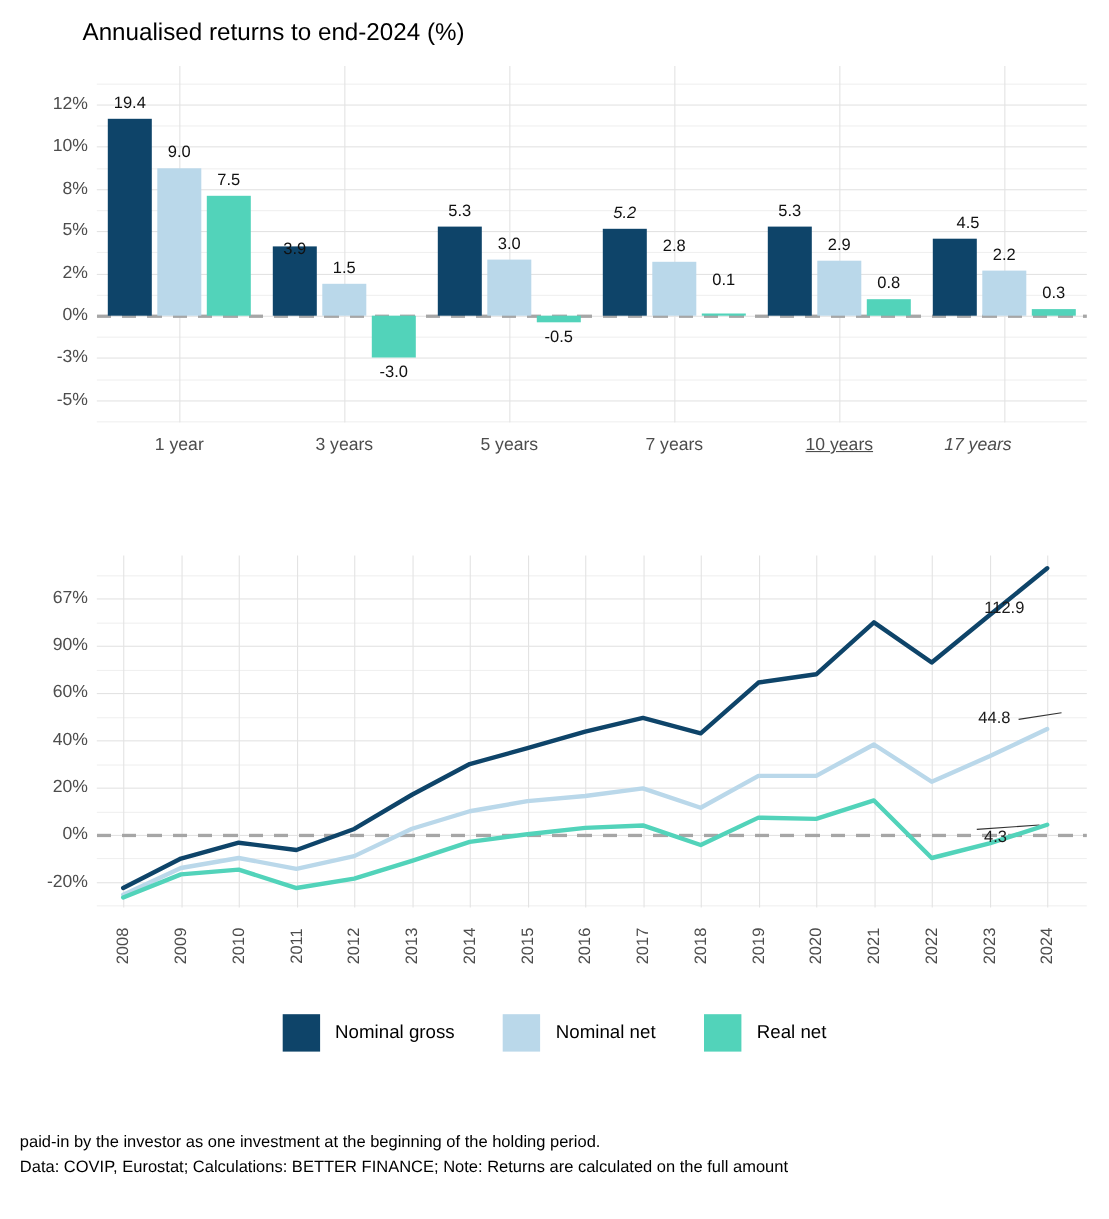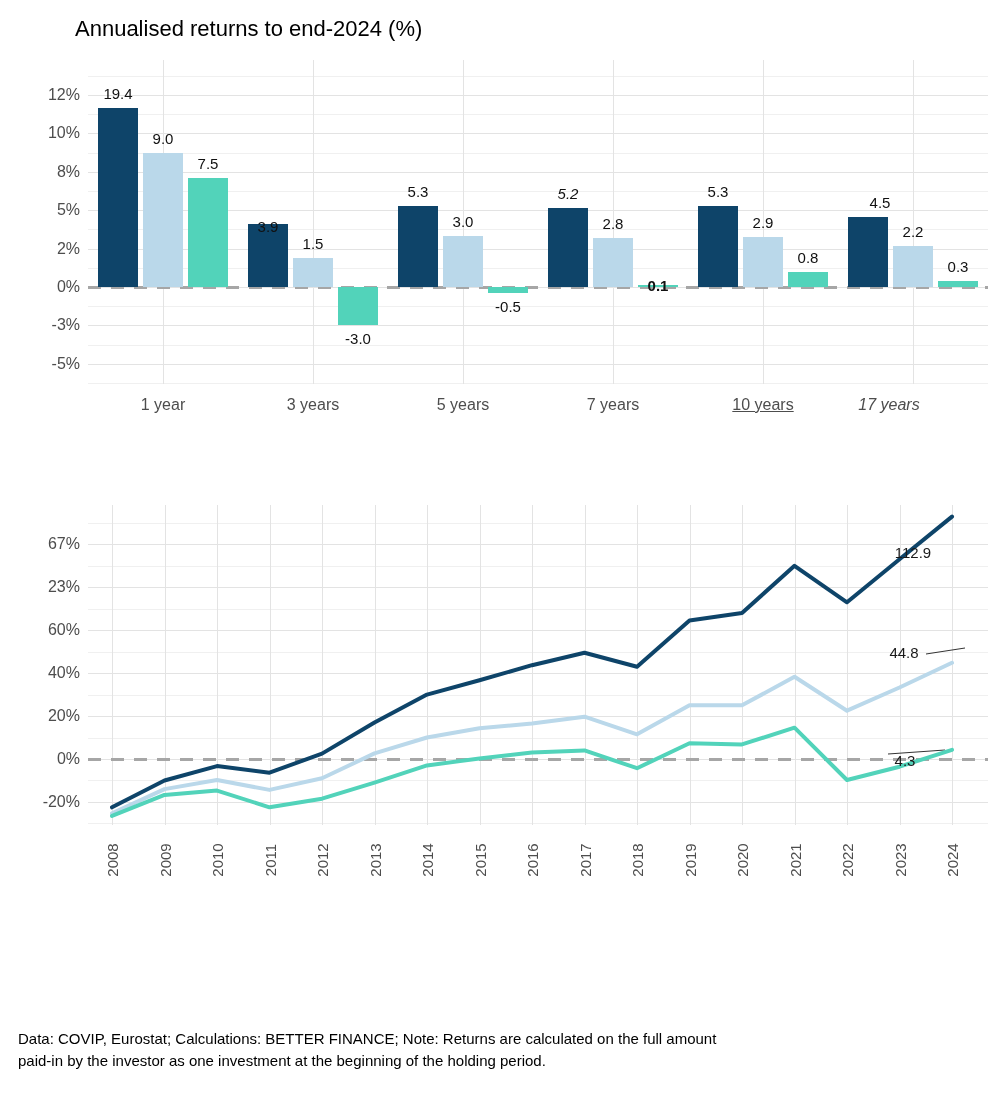--- a/index.html
+++ b/index.html
@@ -109,21 +109,21 @@
       <div class="bar-label" style="left: 643px; top: 155.08px;">2.9</div>
       <div class="bar" style="left: 805px; top: 186.04px; height: 40.96px; background: rgb(186, 216, 234);"></div>
       <div class="bar-label" style="left: 793px; top: 164.04px;">2.2</div>
       <div class="bar" style="left: 100px; top: 118.2px; height: 108.8px; background: rgb(82, 211, 186);"></div>
       <div class="bar-label" style="left: 88px; top: 96.2px;">7.5</div>
       <div class="bar" style="left: 250px; top: 227px; height: 38.4px; background: rgb(82, 211, 186);"></div>
       <div class="bar-label" style="left: 238px; top: 271.4px;">-3.0</div>
       <div class="bar" style="left: 400px; top: 227px; height: 6.4px; background: rgb(82, 211, 186);"></div>
       <div class="bar-label" style="left: 388px; top: 239.4px;">-0.5</div>
       <div class="bar" style="left: 550px; top: 225.08px; height: 1.92px; background: rgb(82, 211, 186);"></div>
-      <div class="bar-label" style="left: 538px; top: 218px; font-weight: bold;">0.1</div>
+      <div class="bar-label" style="left: 538px; top: 187px;">0.1</div>
       <div class="bar" style="left: 700px; top: 211.64px; height: 15.36px; background: rgb(82, 211, 186);"></div>
       <div class="bar-label" style="left: 688px; top: 189.64px;">0.8</div>
       <div class="bar" style="left: 850px; top: 221.24px; height: 5.76px; background: rgb(82, 211, 186);"></div>
       <div class="bar-label" style="left: 838px; top: 199.24px;">0.3</div>
     </div>
   <div id="bar-yaxis">
       <div class="tick-y" style="left: 18px; top: 86px;">12%</div>
       <div class="tick-y" style="left: 18px; top: 124.4px;">10%</div>
       <div class="tick-y" style="left: 18px; top: 162.8px;">8%</div>
       <div class="tick-y" style="left: 18px; top: 201.2px;">5%</div>
@@ -179,21 +179,21 @@
       <svg width="900" height="320" class="series-svg">
         <line x1="838" y1="149" x2="877" y2="143" stroke="#333" stroke-width="1"></line>
         <line x1="800" y1="249" x2="857" y2="245" stroke="#333" stroke-width="1"></line>
         <polyline points="24.0,302.3 76.5,275.5 129.0,261.1 181.5,267.7 234.0,248.6 286.5,217.5 339.0,189.6 391.5,175.2 444.0,160.2 496.5,147.7 549.0,161.7 601.5,115.5 654.0,108.0 706.5,60.8 759.0,97.3 811.5,54.3 864.0,11.6" fill="none" stroke="#0e4469" stroke-width="4" stroke-linejoin="round" stroke-linecap="round"></polyline>
         <polyline points="24.0,308.3 76.5,284.1 129.0,275.0 181.5,284.9 234.0,273.3 286.5,248.4 339.0,232.5 391.5,223.3 444.0,218.6 496.5,211.7 549.0,229.3 601.5,200.3 654.0,200.3 706.5,171.8 759.0,205.7 811.5,182.5 864.0,157.8" fill="none" stroke="#bad8ea" stroke-width="4" stroke-linejoin="round" stroke-linecap="round"></polyline>
         <polyline points="24.0,310.9 76.5,289.9 129.0,285.6 181.5,302.3 234.0,293.7 286.5,277.6 339.0,260.4 391.5,253.4 444.0,247.6 496.5,245.4 549.0,263.2 601.5,238.3 654.0,239.4 706.5,222.7 759.0,275.0 811.5,261.7 864.0,244.8" fill="none" stroke="#52d3ba" stroke-width="4" stroke-linejoin="round" stroke-linecap="round"></polyline>
       </svg>
     </div>
   <div id="line-yaxis">
       <div class="tick-y" style="left: 18px; top: 535.3px;">67%</div>
-      <div class="tick-y" style="left: 18px; top: 578.24px;">23%</div>
+      <div class="tick-y" style="left: 18px; top: 578.24px;">90%</div>
       <div class="tick-y" style="left: 18px; top: 621.18px;">60%</div>
       <div class="tick-y" style="left: 18px; top: 664.12px;">40%</div>
       <div class="tick-y" style="left: 18px; top: 707.06px;">20%</div>
       <div class="tick-y" style="left: 18px; top: 750px;">0%</div>
       <div class="tick-y" style="left: 18px; top: 792.94px;">-20%</div>
     </div>
   <div id="line-xaxis">
       <div class="tick-x-rot" style="left: 112px; top: 860px;">2008</div>
       <div class="tick-x-rot" style="left: 164.5px; top: 860px;">2009</div>
       <div class="tick-x-rot" style="left: 217px; top: 860px;">2010</div>
@@ -211,19 +211,33 @@
       <div class="tick-x-rot" style="left: 847px; top: 860px;">2022</div>
       <div class="tick-x-rot" style="left: 899.5px; top: 860px;">2023</div>
       <div class="tick-x-rot" style="left: 952px; top: 860px;">2024</div>
     </div>
   <div id="line-end-labels">
       <div class="end-label" style="left: 873px; top: 544px;">112.9</div>
       <div class="end-label" style="left: 864px; top: 644px;">44.8</div>
       <div class="end-label" style="left: 865px; top: 752px;">4.3</div>
     </div>
 
+  <div class="legend">
+    <div class="legend-item">
+      <span class="legend-swatch" style="background: rgb(14, 68, 105);"></span>
+      <span class="legend-label">Nominal gross</span>
+    </div>
+    <div class="legend-item">
+      <span class="legend-swatch" style="background: rgb(186, 216, 234);"></span>
+      <span class="legend-label">Nominal net</span>
+    </div>
+    <div class="legend-item">
+      <span class="legend-swatch" style="background: rgb(82, 211, 186);"></span>
+      <span class="legend-label">Real net</span>
+    </div>
+  </div>
 
   <div class="footnote">
+    <div>paid-in by the investor as one investment at the beginning of the holding period.</div>
     <div>Data: COVIP, Eurostat; Calculations: BETTER FINANCE; Note: Returns are calculated on the full amount</div>
-    <div>paid-in by the investor as one investment at the beginning of the holding period.</div>
   </div>
 
 </div>
 
 </body></html>

